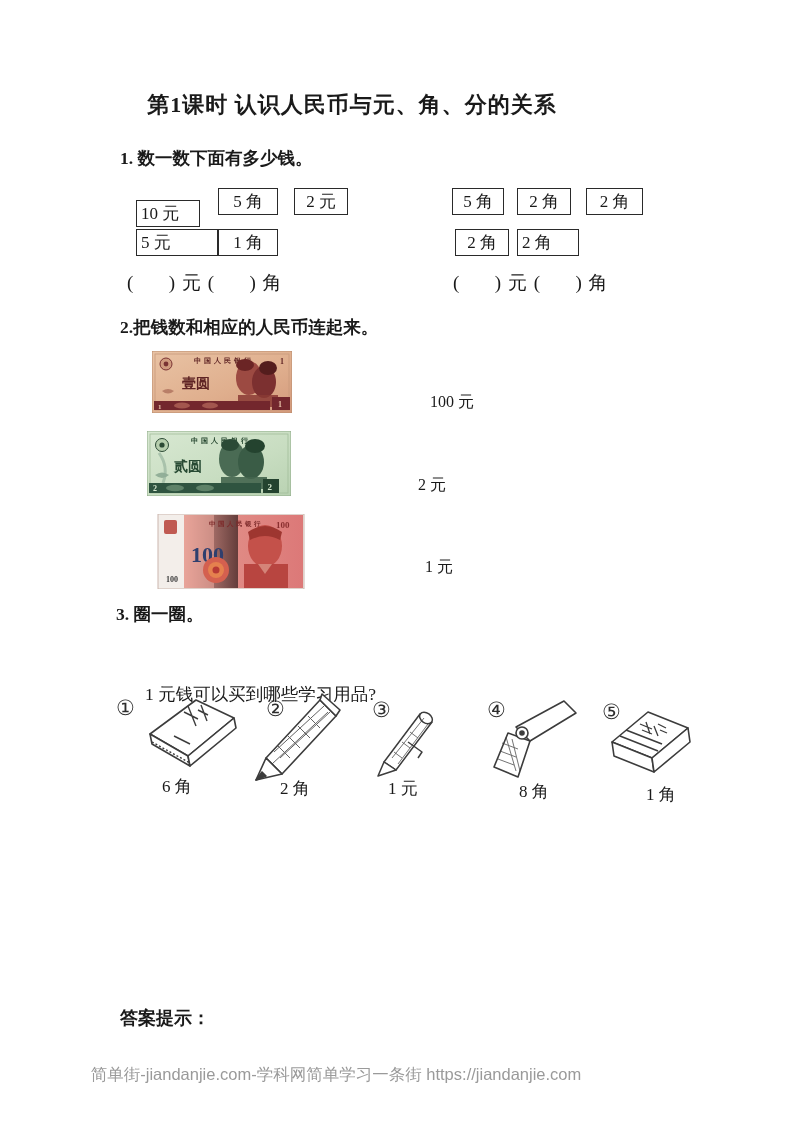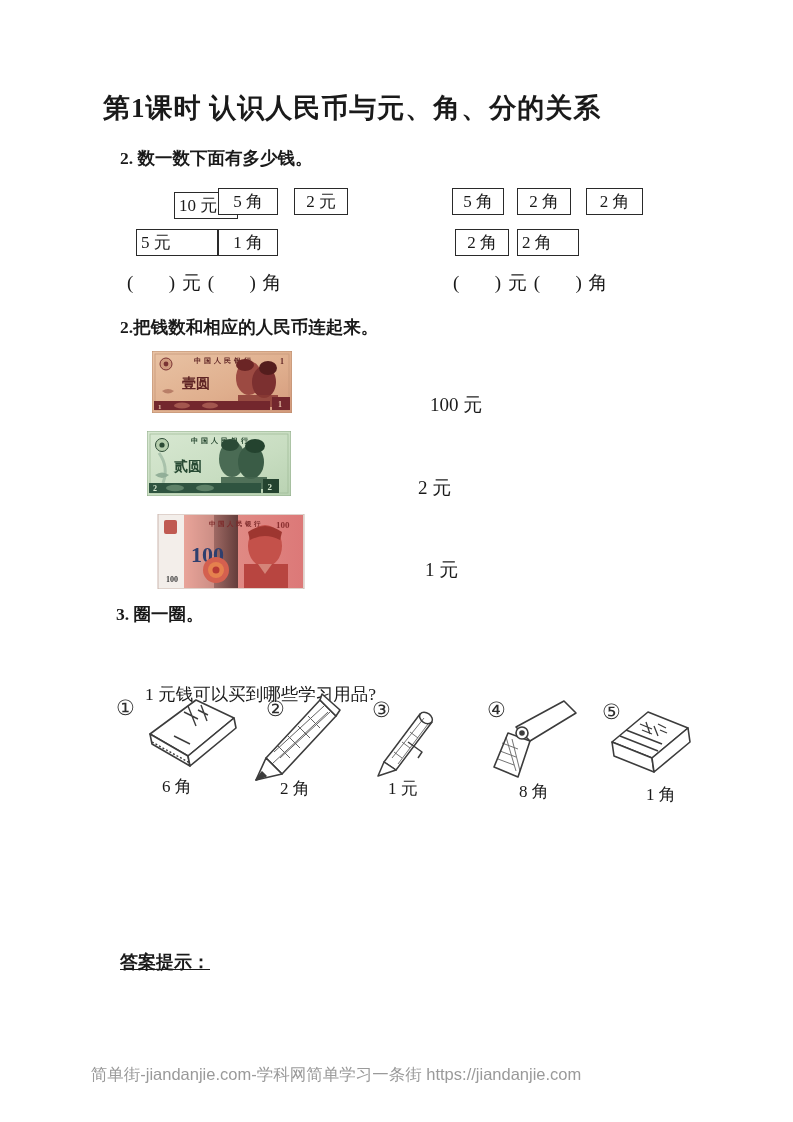--- a/index.html
+++ b/index.html
@@ -4,56 +4,56 @@
 <style>
   html,body{margin:0;padding:0;}
   body{
     width:793px;height:1122px;position:relative;background:#ffffff;
     font-family:"Liberation Serif","DejaVu Serif",serif;color:#1a1a1a;
     overflow:hidden;
   }
   .abs{position:absolute;}
   .page-title{
     top:90px;left:0;width:704px;text-align:center;
-    font-size:27px;font-weight:bold;letter-spacing:1px;
+    font-size:22px;font-weight:bold;letter-spacing:1px;
   }
   .q-header{font-size:17.5px;font-weight:bold;}
   .q-sub{font-size:17.5px;}
   .mbox{
     position:absolute;height:25px;line-height:25px;
     border:1.6px solid #2a2a2a;font-size:17px;text-align:center;
     background:#fff;
   }
   .mbox.ltext{text-align:left;padding-left:4px;}
   .answer-line{
     font-size:19px;white-space:pre;letter-spacing:1px;
   }
-  .money-label{font-size:19px;white-space:pre;}
+  .money-label{font-size:16px;white-space:pre;}
   .note{position:absolute;}
   .note svg{display:block;width:100%;height:100%;}
   .item-num{font-size:21px;color:#2e2e2e;}
   .item-price{font-size:17px;white-space:pre;}
   .sketch{position:absolute;}
   .sketch svg{display:block;width:100%;height:100%;}
   .answer-hint{font-size:18px;font-weight:bold;}
   .footer{
     top:1064px;left:0;width:672px;text-align:center;
     font-family:"Liberation Sans","DejaVu Sans",sans-serif;
     font-size:16.5px;color:#9a9a9a;
   }
   svg text{font-family:"Liberation Serif","DejaVu Serif",serif;}
 </style>
 </head>
 <body>
 
 <div class="abs page-title">第1课时 认识人民币与元、角、分的关系</div>
 
-<div class="abs q-header" style="left:120px;top:146px;">2. 数一数下面有多少钱。</div>
-
-<div class="mbox ltext" style="left:136px;top:192px;width:58px;margin-left:38px;">10 元</div>
+<div class="abs q-header" style="left:120px;top:146px;">1. 数一数下面有多少钱。</div>
+
+<div class="mbox ltext" style="left:136px;top:200px;width:58px;">10 元</div>
 <div class="mbox" style="left:218px;top:188px;width:58px;">5 角</div>
 <div class="mbox" style="left:294px;top:188px;width:52px;">2 元</div>
 
 <div class="mbox" style="left:452px;top:188px;width:50px;">5 角</div>
 <div class="mbox" style="left:517px;top:188px;width:52px;">2 角</div>
 <div class="mbox" style="left:586px;top:188px;width:55px;">2 角</div>
 
 <div class="mbox ltext" style="left:136px;top:229px;width:76px;">5 元</div>
 <div class="mbox" style="left:218px;top:229px;width:58px;">1 角</div>
 
@@ -249,14 +249,14 @@
       <path d="M26,28 l36,14" fill="none"></path>
       <path d="M20,34 l38,15" fill="none"></path>
     </g>
     <g stroke="#3c3c3c" stroke-width="1.3" fill="none">
       <path d="M40,22 l12,5 M42,28 l10,4 M46,20 l4,12 M54,24 l4,10 M58,22 l8,4 M60,28 l7,3"></path>
     </g>
   </svg>
 </div>
 <div class="abs item-price" style="left:646px;top:783px;">1 角</div>
 
-<div class="abs answer-hint" style="left:120px;top:950px;text-decoration:underline;">答案提示：</div>
+<div class="abs answer-hint" style="left:120px;top:1006px;">答案提示：</div>
 <div class="abs footer">简单街-jiandanjie.com-学科网简单学习一条街 https://jiandanjie.com</div>
 
 </body></html>

